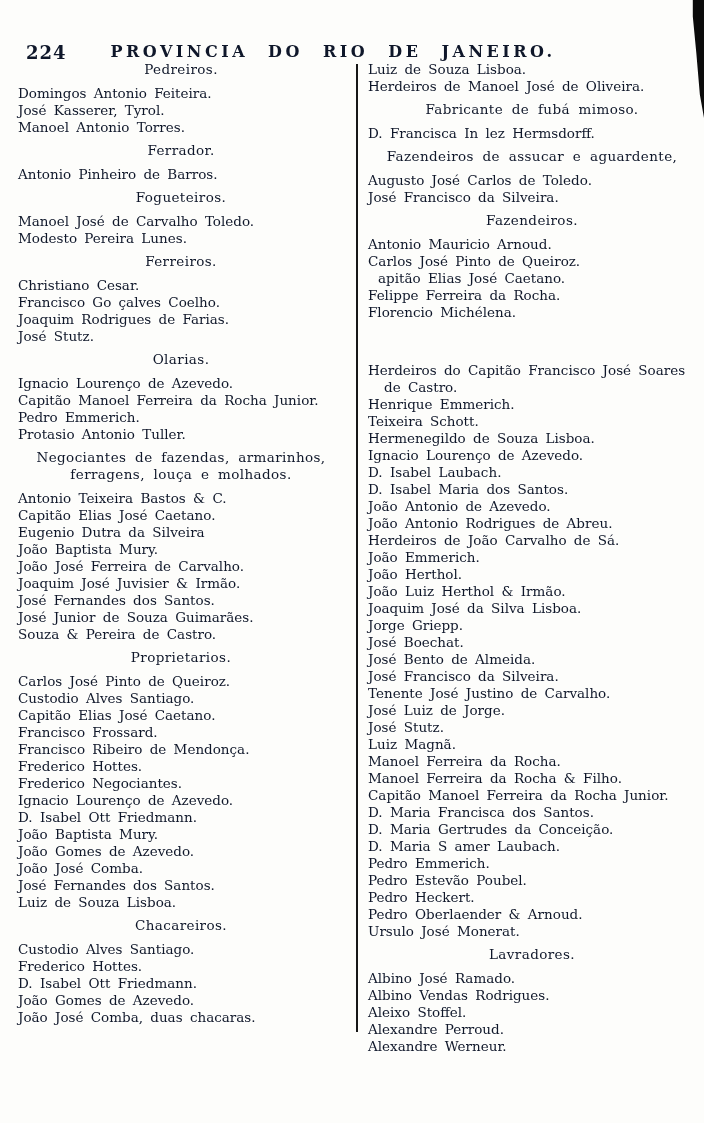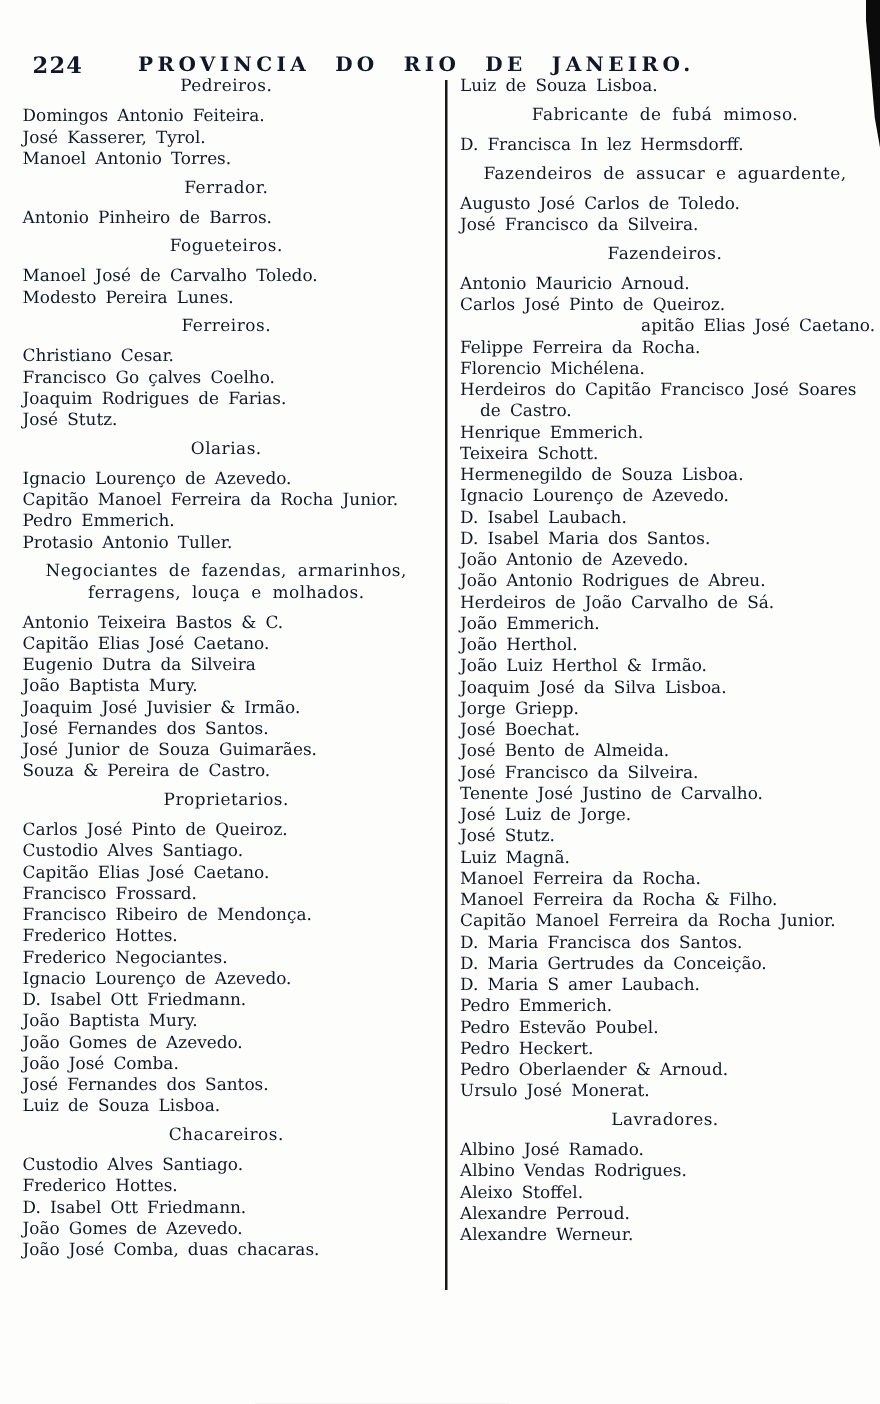--- a/index.html
+++ b/index.html
@@ -48,25 +48,26 @@
   .col-right { left: 364px; width: 336px; }
 
   .entry {
     font-size: 13.5px;
     line-height: 17px;
     word-spacing: 3px;
     white-space: nowrap;
     padding-left: 10px;
   }
   .col-right .entry { padding-left: 4px; }
-  .entry.indent { padding-left: 14px; text-align: right; }
+  .entry.indent { padding-left: 14px; }
   .entry.wrap {
     white-space: normal;
     padding-left: 20px;
     text-indent: -16px;
+    margin-top: 41px;
   }
   .heading {
     font-weight: normal;
     font-size: 13.5px;
     line-height: 17px;
     text-align: center;
     letter-spacing: 0.4px;
     word-spacing: 4px;
     margin: 6px 0 7px 0;
   }
@@ -98,20 +99,21 @@
       <div class="heading">Olarias.</div>
       <div class="entry">Ignacio Lourenço de Azevedo.</div>
       <div class="entry">Capitão Manoel Ferreira da Rocha Junior.</div>
       <div class="entry">Pedro Emmerich.</div>
       <div class="entry">Protasio Antonio Tuller.</div>
       <div class="heading">Negociantes de fazendas, armarinhos, ferragens, louça e molhados.</div>
       <div class="entry">Antonio Teixeira Bastos &amp; C.</div>
       <div class="entry">Capitão Elias José Caetano.</div>
       <div class="entry">Eugenio Dutra da Silveira</div>
       <div class="entry">João Baptista Mury.</div>
+      <div class="entry">João José Ferreira de Carvalho.</div>
       <div class="entry">Joaquim José Juvisier &amp; Irmão.</div>
       <div class="entry">José Fernandes dos Santos.</div>
       <div class="entry">José Junior de Souza Guimarães.</div>
       <div class="entry">Souza &amp; Pereira de Castro.</div>
       <div class="heading">Proprietarios.</div>
       <div class="entry">Carlos José Pinto de Queiroz.</div>
       <div class="entry">Custodio Alves Santiago.</div>
       <div class="entry">Capitão Elias José Caetano.</div>
       <div class="entry">Francisco Frossard.</div>
       <div class="entry">Francisco Ribeiro de Mendonça.</div>
@@ -126,20 +128,21 @@
       <div class="entry">Luiz de Souza Lisboa.</div>
       <div class="heading">Chacareiros.</div>
       <div class="entry">Custodio Alves Santiago.</div>
       <div class="entry">Frederico Hottes.</div>
       <div class="entry">D. Isabel Ott Friedmann.</div>
       <div class="entry">João Gomes de Azevedo.</div>
       <div class="entry">João José Comba, duas chacaras.</div>
     </div>
   <div class="col col-right">
       <div class="entry">Luiz de Souza Lisboa.</div>
+      <div class="entry">Herdeiros de Manoel José de Oliveira.</div>
       <div class="heading">Fabricante de fubá mimoso.</div>
       <div class="entry">D. Francisca In lez Hermsdorff.</div>
       <div class="heading">Fazendeiros de assucar e aguardente,</div>
       <div class="entry">Augusto José Carlos de Toledo.</div>
       <div class="entry">José Francisco da Silveira.</div>
       <div class="heading">Fazendeiros.</div>
       <div class="entry">Antonio Mauricio Arnoud.</div>
       <div class="entry">Carlos José Pinto de Queiroz.</div>
       <div class="entry indent">apitão Elias José Caetano.</div>
       <div class="entry">Felippe Ferreira da Rocha.</div>

